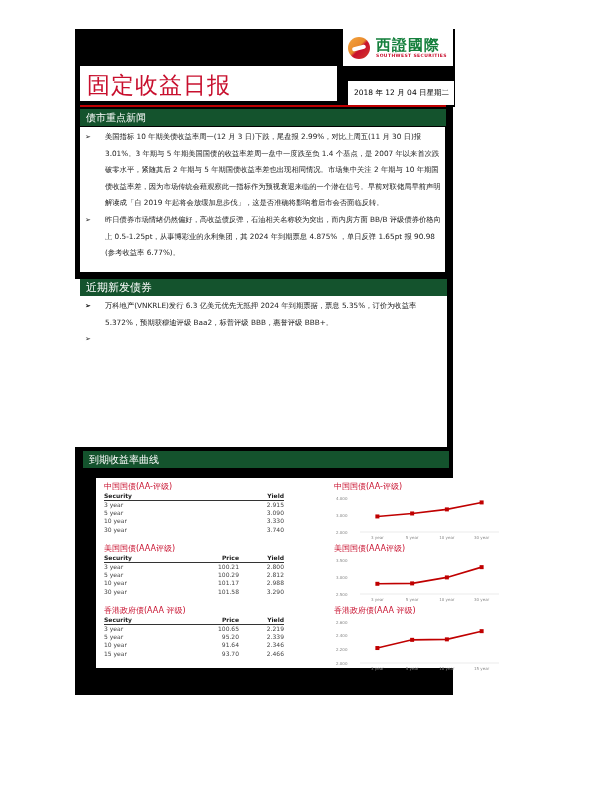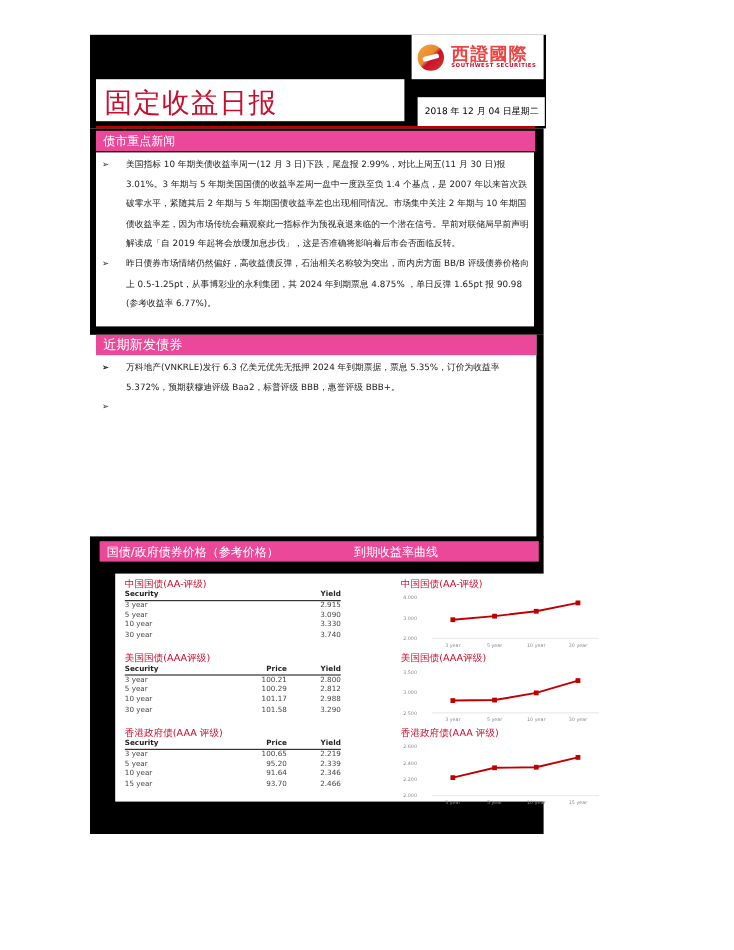--- a/index.html
+++ b/index.html
@@ -2,27 +2,27 @@
 <html><head>
 <meta charset="utf-8">
 <style>
   * { margin:0; padding:0; box-sizing:border-box; }
   body { width:612px; height:792px; background:#fff; position:relative; font-family:"DejaVu Sans", sans-serif; overflow:hidden; }
   .black { position:absolute; background:#000; }
   .logo-box { position:absolute; left:343px; top:29px; width:110px; height:37px; background:#fff; display:flex; align-items:center; padding-left:5px; }
   .logo-mark { width:22px; height:22px; border-radius:50%; background:linear-gradient(135deg,#f3a640 0%,#e98a2c 45%,#c8102e 55%,#d43b2a 100%); position:relative; }
   .logo-mark::after { content:""; position:absolute; left:4px; top:9px; width:14px; height:4px; background:#fff; border-radius:2px; transform:rotate(-15deg); }
   .logo-text { margin-left:6px; display:flex; flex-direction:column; }
-  .logo-cn { color:#ef4444; font-size:15px; font-weight:bold; letter-spacing:1px; line-height:16px; }
+  .logo-cn { color:#15803d; font-size:15px; font-weight:bold; letter-spacing:1px; line-height:16px; }
   .logo-en { color:#c8102e; font-size:4.5px; font-weight:bold; letter-spacing:0.4px; line-height:6px; }
   .title-box { position:absolute; left:80px; top:66px; width:257px; height:35px; background:#fff; }
   .title-text { position:absolute; left:7px; top:4px; color:#c8102e; font-size:23px; font-family:"DejaVu Serif", serif; letter-spacing:1px; }
   .date-box { position:absolute; left:348px; top:81px; width:106px; height:24px; background:#fff; font-size:7.5px; color:#000; display:flex; align-items:center; padding-left:1px;justify-content:center; }
   .redline { position:absolute; left:80px; top:105px; width:366px; height:2px; background:#c00000; }
-  .section-bar { position:absolute; background:#ec4899; color:#fff; font-size:10px; padding-left:6px; display:flex; align-items:center; }
+  .section-bar { position:absolute; background:#14532d; color:#fff; font-size:10px; padding-left:6px; display:flex; align-items:center; }
   .news-box { position:absolute; left:80px; top:127px; width:365px; height:145px; background:#fff; }
   .bullets { position:absolute; font-size:7.3px; line-height:16.6px; color:#222; }
   .bullet { position:relative; padding-left:22px; }
   .bullet .arrow { position:absolute; left:2px; top:0; font-size:7px; }
   .bottom-panel { position:absolute; left:96px; top:478px; width:414px; height:190px; background:#fff; }
   .tbl { position:absolute; left:8px; width:180px; font-size:6px; color:#444; }
   .tbl .ttl { color:#c8102e; font-size:8px; line-height:10px; }
   .tbl .hdr { display:flex; font-weight:bold; color:#222; border-bottom:1px solid #333; line-height:8px; }
   .tbl .row { display:flex; line-height:8.2px; }
   .c1 { width:80px; } .c2 { width:55px; text-align:right; } .c3 { width:45px; text-align:right; }
@@ -67,21 +67,20 @@
 <div class="section-bar" style="left:80px;top:279px;width:367px;height:17px;font-size:11px;">
   <span>近期新发债券</span>
 </div>
 <div class="bullets" style="left:83px;top:298px;width:362px;">
   <div class="bullet"><span class="arrow">➢</span></div>
   <div class="bullet"><span class="arrow">➢</span><span>万科地产(VNKRLE)发行 6.3 亿美元优先无抵押 2024 年到期票据，票息 5.35%，订价为收益率 5.372%，预期获穆迪评级 Baa2，标普评级 BBB，惠誉评级 BBB+。</span></div>
   <div class="bullet"><span class="arrow">➢</span></div>
 </div>
 
 <div class="section-bar" style="left:83px;top:451px;width:366px;height:17px;font-size:10px;">
-  <span style="width:206px;display:inline-block;">国债/政府债券价格（参考价格）</span>
   <span>到期收益率曲线</span>
 </div>
 
 <div class="bottom-panel">
 
   <div class="tbl" style="top:4px;">
     <div class="ttl">中国国债(AA-评级)</div>
     <div class="hdr">
         <span class="c1">Security</span>
         <span class="c2y">Yield</span>

